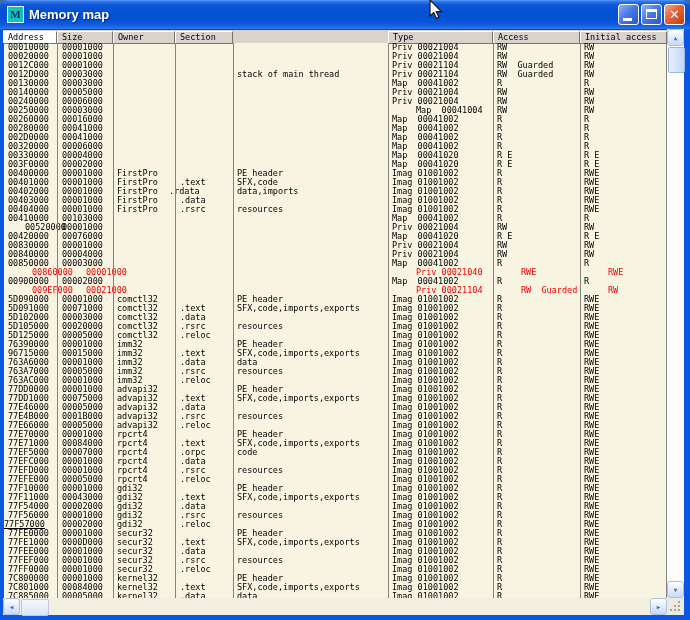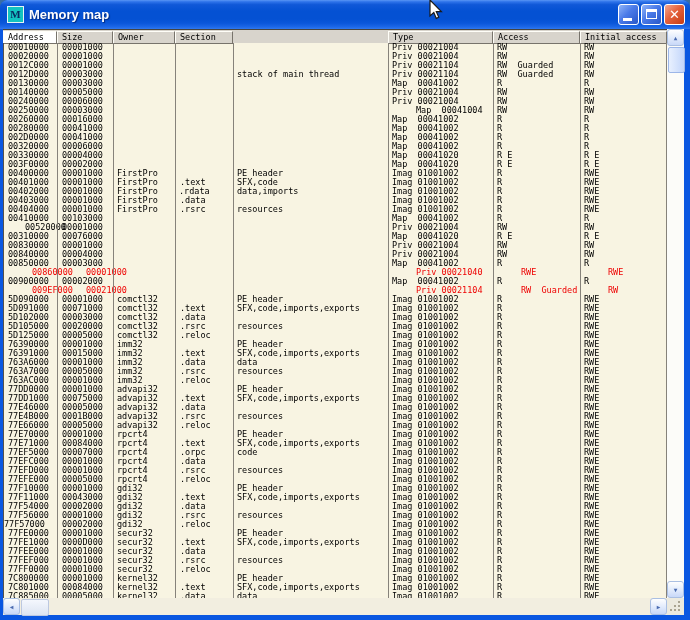--- a/index.html
+++ b/index.html
@@ -202,21 +202,21 @@
           <span class="cell" style="left: 177px;">.text</span>
           <span class="cell" style="left: 234px;">SFX,code</span>
           <span class="cell" style="left: 389px;">Imag 01001002</span>
           <span class="cell" style="left: 494px;">R</span>
           <span class="cell" style="left: 581px;">RWE</span>
         </div>
         <div class="row">
           <span class="cell" style="left: 5px;">00402000</span>
           <span class="cell" style="left: 59px;">00001000</span>
           <span class="cell" style="left: 114px;">FirstPro</span>
-          <span class="cell" style="left: 176px; text-align: center;">.rdata</span>
+          <span class="cell" style="left: 166px; text-align: center;">.rdata</span>
           <span class="cell" style="left: 234px;">data,imports</span>
           <span class="cell" style="left: 389px;">Imag 01001002</span>
           <span class="cell" style="left: 494px;">R</span>
           <span class="cell" style="left: 581px;">RWE</span>
         </div>
         <div class="row">
           <span class="cell" style="left: 5px;">00403000</span>
           <span class="cell" style="left: 59px;">00001000</span>
           <span class="cell" style="left: 114px;">FirstPro</span>
           <span class="cell" style="left: 177px;">.data</span>
@@ -242,21 +242,21 @@
           <span class="cell" style="left: 581px;">R</span>
         </div>
         <div class="row">
           <span class="cell" style="left: 14px; padding-left: 8px;">00520000</span>
           <span class="cell" style="left: 59px;">00001000</span>
           <span class="cell" style="left: 389px;">Priv 00021004</span>
           <span class="cell" style="left: 494px;">RW</span>
           <span class="cell" style="left: 581px;">RW</span>
         </div>
         <div class="row">
-          <span class="cell" style="left: 5px;">00310000</span>
+          <span class="cell" style="left: 5px;">00420000</span>
           <span class="cell" style="left: 59px;">00076000</span>
           <span class="cell" style="left: 389px;">Map  00041020</span>
           <span class="cell" style="left: 494px;">R E</span>
           <span class="cell" style="left: 581px;">R E</span>
         </div>
         <div class="row">
           <span class="cell" style="left: 5px;">00830000</span>
           <span class="cell" style="left: 59px;">00001000</span>
           <span class="cell" style="left: 389px;">Priv 00021004</span>
           <span class="cell" style="left: 494px;">RW</span>
@@ -347,21 +347,21 @@
         <div class="row">
           <span class="cell" style="left: 5px;">76390000</span>
           <span class="cell" style="left: 59px;">00001000</span>
           <span class="cell" style="left: 114px;">imm32</span>
           <span class="cell" style="left: 234px;">PE header</span>
           <span class="cell" style="left: 389px;">Imag 01001002</span>
           <span class="cell" style="left: 494px;">R</span>
           <span class="cell" style="left: 581px;">RWE</span>
         </div>
         <div class="row">
-          <span class="cell" style="left: 5px;">76391000</span>
+          <span class="cell" style="left: 5px;">96715000</span>
           <span class="cell" style="left: 59px;">00015000</span>
           <span class="cell" style="left: 114px;">imm32</span>
           <span class="cell" style="left: 177px;">.text</span>
           <span class="cell" style="left: 234px;">SFX,code,imports,exports</span>
           <span class="cell" style="left: 389px;">Imag 01001002</span>
           <span class="cell" style="left: 494px;">R</span>
           <span class="cell" style="left: 581px;">RWE</span>
         </div>
         <div class="row">
           <span class="cell" style="left: 5px;">763A6000</span>
@@ -528,21 +528,21 @@
           <span class="cell" style="left: 5px;">77F56000</span>
           <span class="cell" style="left: 59px;">00001000</span>
           <span class="cell" style="left: 114px;">gdi32</span>
           <span class="cell" style="left: 177px;">.rsrc</span>
           <span class="cell" style="left: 234px;">resources</span>
           <span class="cell" style="left: 389px;">Imag 01001002</span>
           <span class="cell" style="left: 494px;">R</span>
           <span class="cell" style="left: 581px;">RWE</span>
         </div>
         <div class="row">
-          <span class="cell" style="left: 1px;">77F57000</span>
+          <span class="cell" style="left: 1px; text-decoration: underline;">77F57000</span>
           <span class="cell" style="left: 59px;">00002000</span>
           <span class="cell" style="left: 114px;">gdi32</span>
           <span class="cell" style="left: 177px;">.reloc</span>
           <span class="cell" style="left: 389px;">Imag 01001002</span>
           <span class="cell" style="left: 494px;">R</span>
           <span class="cell" style="left: 581px;">RWE</span>
         </div>
         <div class="row">
           <span class="cell" style="left: 5px;">77FE0000</span>
           <span class="cell" style="left: 59px;">00001000</span>

